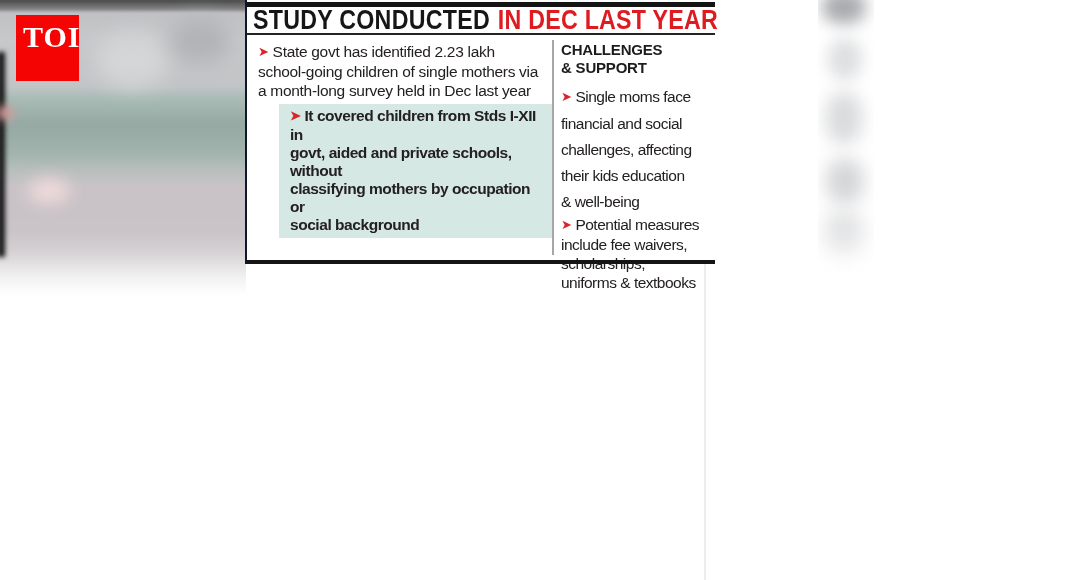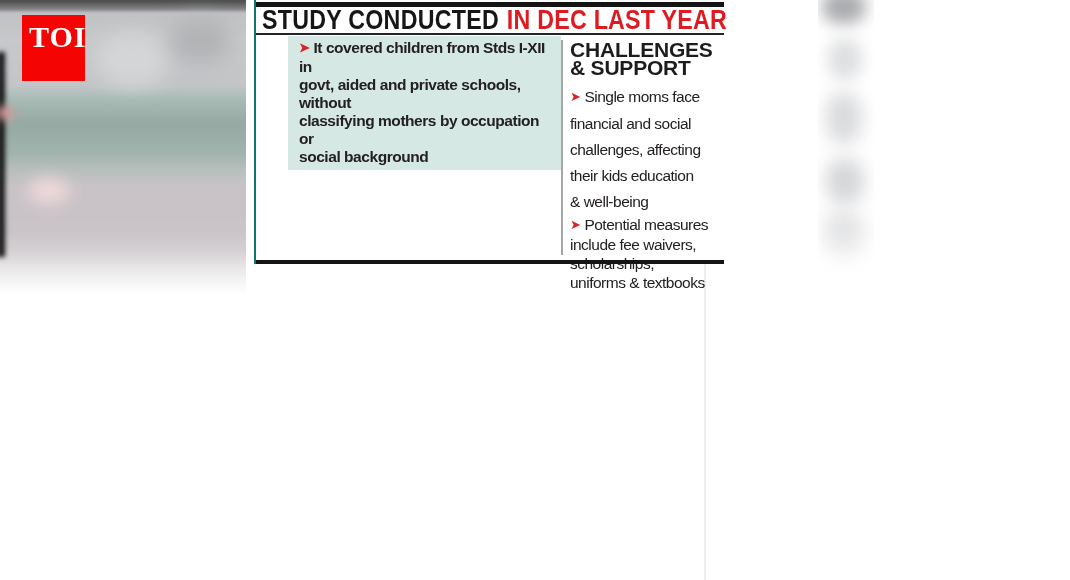--- a/index.html
+++ b/index.html
@@ -32,27 +32,27 @@
   .bgr-1{left:4px;top:-10px;width:44px;height:34px;background:#aaabae;filter:blur(8px);}
   .bgr-2{left:10px;top:38px;width:34px;height:42px;background:#dedfe1;filter:blur(8px);}
   .bgr-3{left:8px;top:92px;width:36px;height:52px;background:#d9dadc;filter:blur(9px);}
   .bgr-4{left:8px;top:158px;width:38px;height:46px;background:#d5d6d8;filter:blur(9px);}
   .bgr-5{left:6px;top:212px;width:40px;height:48px;background:#d3d4d6;filter:blur(10px);opacity:.85;}
 
   
   .faint-vline{position:absolute;left:704px;top:0;width:2px;height:580px;background:#ededee;z-index:0;}
 
   
-  .toi-logo{position:absolute;left:22px;top:15px;width:63px;height:66px;background:#f50404;z-index:3;}
+  .toi-logo{position:absolute;left:16px;top:15px;width:63px;height:66px;background:#f50404;z-index:3;}
   .toi-logo span{display:block;padding:7px 0 0 7px;color:#ffffff;
     font-family:"Liberation Serif",serif;font-weight:bold;font-size:30px;letter-spacing:1px;line-height:1;}
 
   
-  .panel{position:absolute;left:254px;top:0;width:470px;height:264px;background:#ffffff;
-    border-left:2px solid #0f766e;box-sizing:border-box;z-index:5;color:#242021;}
+  .panel{position:absolute;left:245px;top:0;width:470px;height:264px;background:#ffffff;
+    border-left:2px solid #0f172a;box-sizing:border-box;z-index:5;color:#242021;}
   .bar-top{position:absolute;left:0;right:0;top:2px;height:5px;background:#141414;}
   .bar-mid{position:absolute;left:0;right:0;top:33px;height:2px;background:#242424;}
   .bar-bottom{position:absolute;left:0;right:0;bottom:0;height:4px;background:#141414;}
 
   .panel-title{position:absolute;left:6px;top:8px;white-space:nowrap;
     font-weight:800;font-size:27px;line-height:25px;letter-spacing:.3px;
     transform:scaleX(.86);transform-origin:left center;}
   .panel-title .t-black{color:#161616;}
   .panel-title .t-red{color:#de1b21;margin-left:9px;}
 
@@ -63,21 +63,21 @@
 
   .bullet{margin:0;font-size:15.5px;line-height:19px;letter-spacing:-.3px;}
   .bullet .txt{white-space:pre-line;}
   .arrow{color:#d8232a;font-size:13px;padding-right:4px;position:relative;top:-1px;}
 
   .col-left .bullet{padding:0 6px 0 11px;}
   .lb-0{margin-top:6px;margin-bottom:4px;}
   .lb-1{background:#d6e8e3;font-weight:bold;padding-top:3px !important;padding-bottom:4px !important;line-height:18px;letter-spacing:-.45px;margin-left:32px;}
   .lb-2{margin-top:5px;}
 
-  .col-header{font-weight:800;font-size:21px;line-height:18px;letter-spacing:-.2px;
+  .col-header{font-weight:800;font-size:15px;line-height:18px;letter-spacing:-.2px;
     margin:5px 0 0 0;color:#1c1c1c;white-space:pre-line;}
   .rb-0{margin-top:7px;line-height:26px;letter-spacing:-.5px;}
   .rb-1{letter-spacing:-.5px;}
 </style>
 </head>
 <body>
 
 <div id="page">
 
   <div class="bg-left">
@@ -109,20 +109,23 @@
 
     <div class="panel-title">
       <span class="t-black">STUDY CONDUCTED</span><span class="t-red">IN DEC LAST YEAR</span>
     </div>
 
     <div class="bar-mid"></div>
 
     <div class="content">
 
       <div class="col-left">
+        <p class="bullet lb-0"><span class="arrow">➤</span><span class="txt">State govt has identified 2.23 lakh
+school-going children of single mothers via
+a month-long survey held in Dec last year</span></p>
         <p class="bullet lb-1"><span class="arrow">➤</span><span class="txt">It covered children from Stds I-XII in
 govt, aided and private schools, without
 classifying mothers by occupation or
 social background</span></p>
       </div>
 
       <div class="divider"></div>
 
       <div class="col-right">
         <p class="col-header">CHALLENGES

